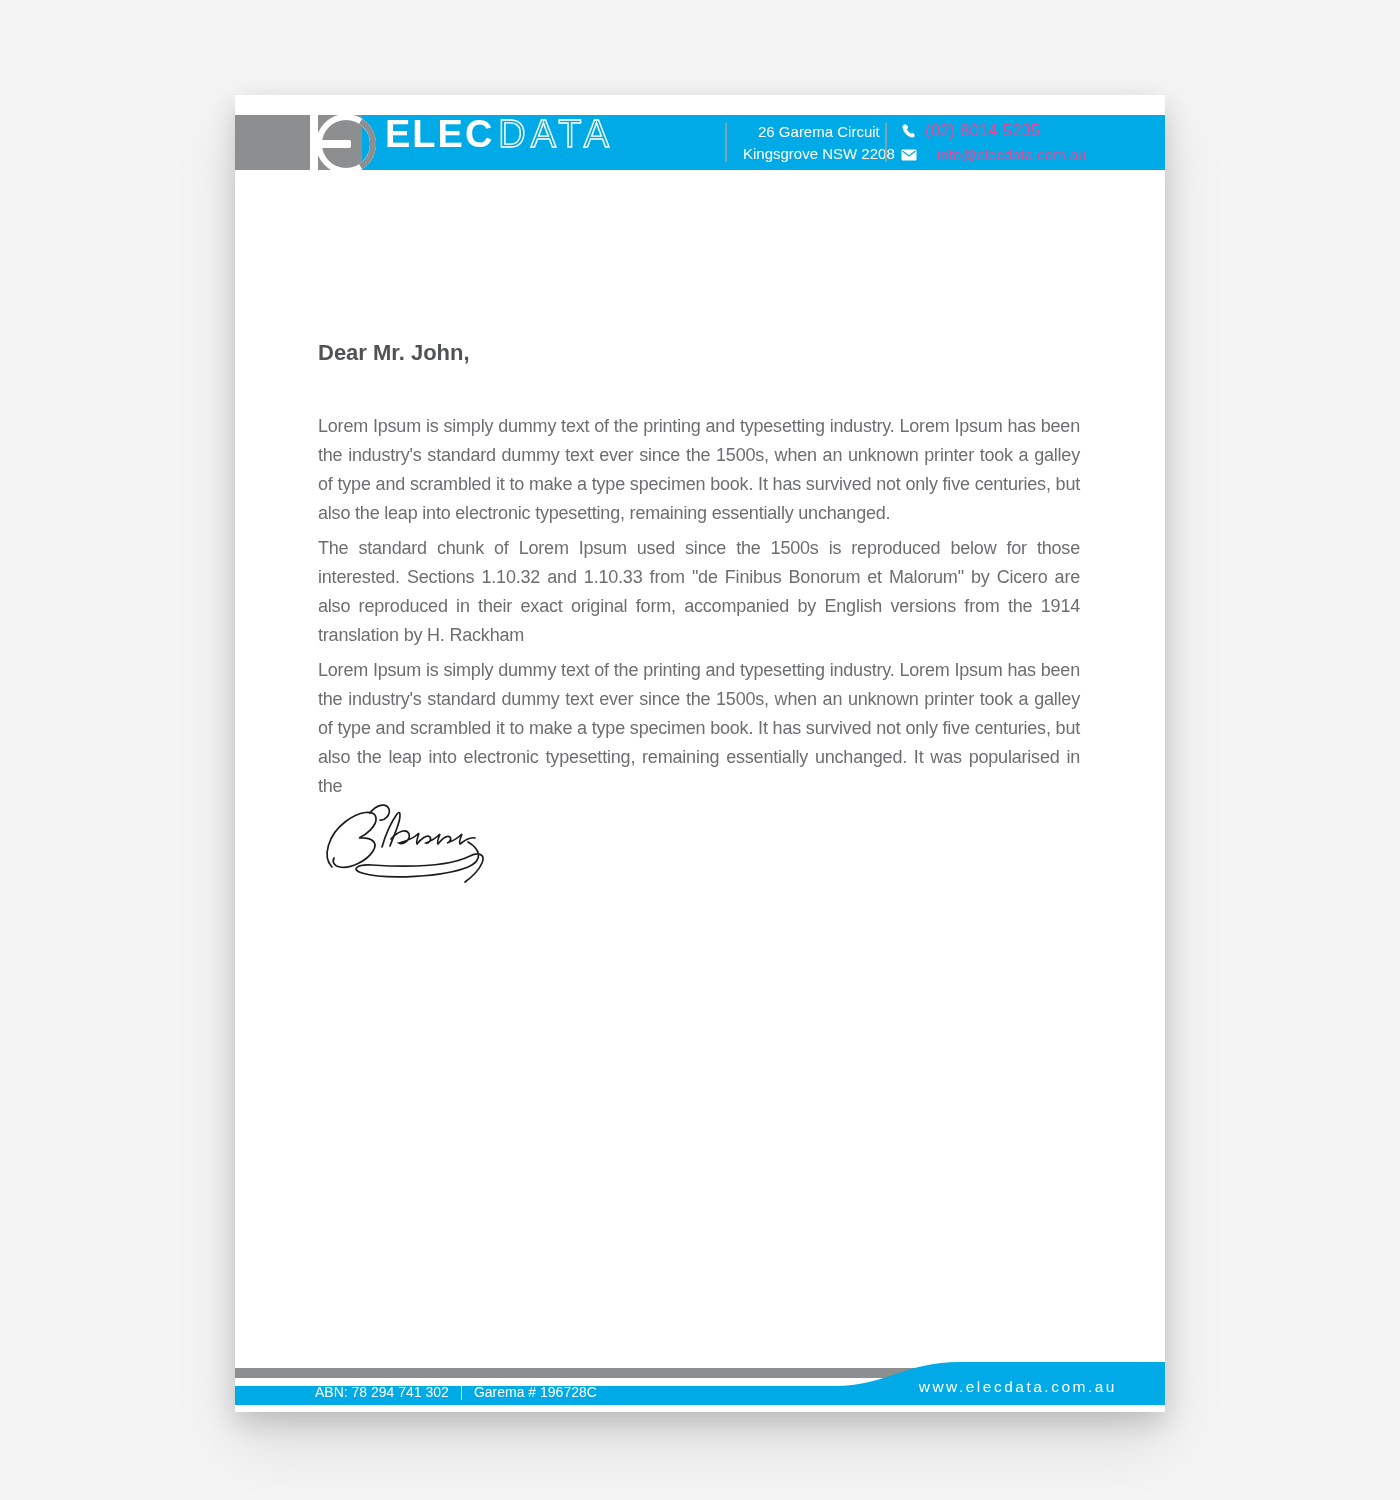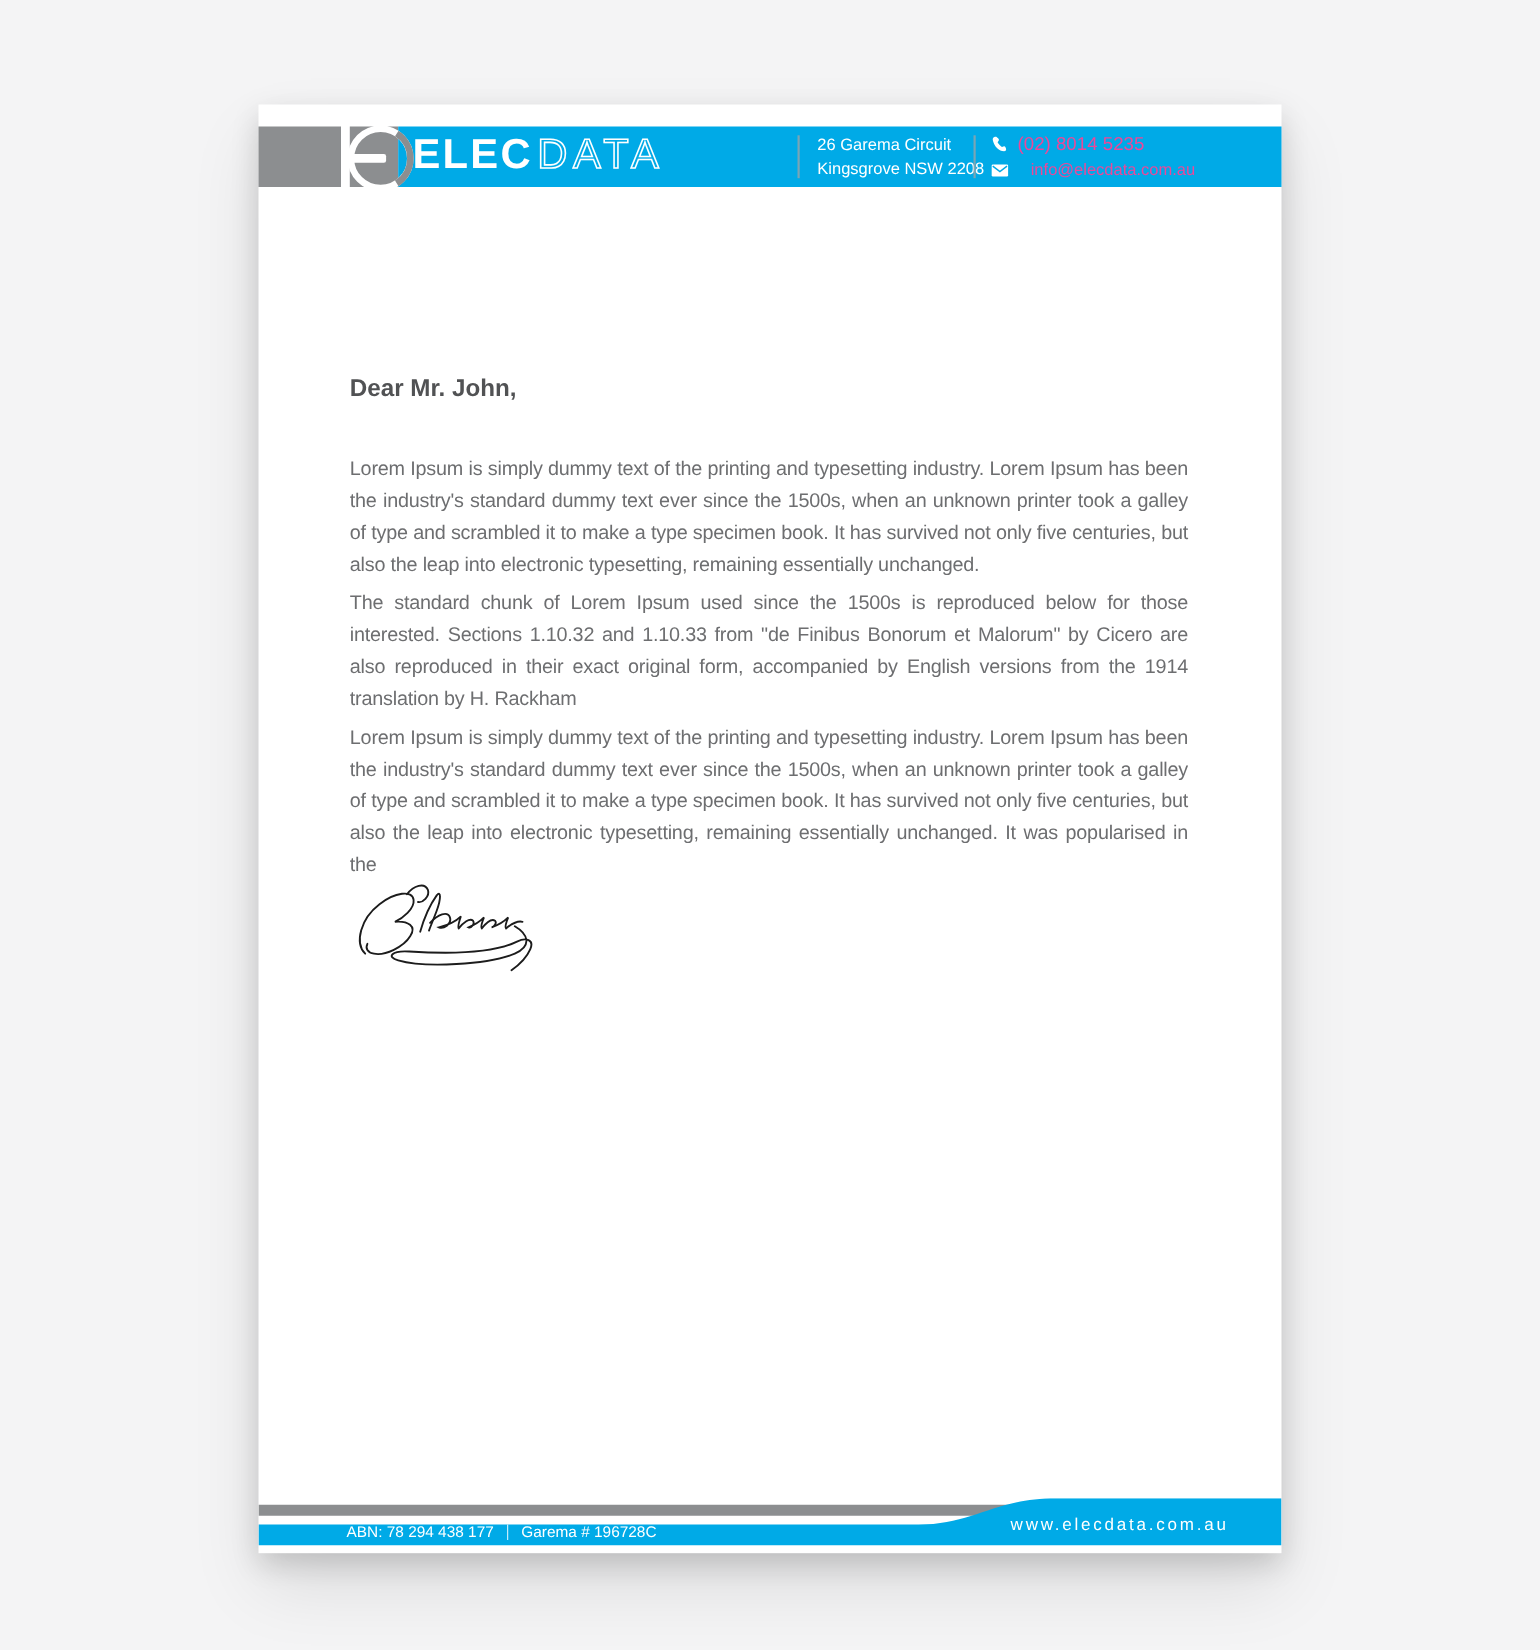--- a/index.html
+++ b/index.html
@@ -22,32 +22,32 @@
     box-shadow:0 10px 25px rgba(0,0,0,0.16), 0 30px 60px rgba(0,0,0,0.10);
   }
 
   
   .header-bar{position:absolute;left:0;top:20px;width:930px;height:55px;}
   .hdr-gray-1{position:absolute;left:0;top:0;width:75px;height:55px;background:var(--gray);}
   .hdr-gray-2{position:absolute;left:83px;top:0;width:44px;height:55px;background:var(--gray);}
   .hdr-blue{position:absolute;left:127px;top:0;width:803px;height:55px;background:var(--blue);}
   .logo-mark{position:absolute;left:74px;top:-6px;width:74px;height:70px;}
   .brand{
-    position:absolute;left:140px;top:0;height:45px;display:flex;align-items:flex-end;
+    position:absolute;left:150px;top:0;height:45px;display:flex;align-items:flex-start;
     color:#fff;font-size:38px;line-height:38px;white-space:nowrap;
   }
   .brand .bold{font-weight:700;letter-spacing:2px;}
   .brand .outline{
     font-weight:400;letter-spacing:5px;margin-left:4px;
     color:transparent;-webkit-text-stroke:1.4px #ffffff;
   }
   .hdr-sep{position:absolute;top:8px;width:2px;height:39px;background:#8fa4ab;opacity:.85;}
   .hdr-address{
     position:absolute;left:508px;top:0;height:55px;display:flex;flex-direction:column;
-    justify-content:center;gap:6px;color:#fff;font-size:15px;line-height:16px;
+    justify-content:center;gap:6px;color:#fff;font-size:15px;line-height:16px;text-align:center;
   }
   .hdr-contact{
     position:absolute;left:666px;top:0;height:55px;display:flex;flex-direction:column;
     justify-content:center;gap:5px;color:#ec4899;
   }
   .contact-row{display:flex;align-items:center;height:19px;}
   .contact-row .icon{width:24px;display:flex;align-items:center;}
   .phone-text{font-size:17px;}
   .email-text{font-size:15px;margin-left:12px;}
 
@@ -146,19 +146,19 @@
       <path d="M148,49 C160,56 164,67 148,74 C124,84 66,87 42,80 C31,77 36,71 52,72 C98,75 132,72 150,63 C158,59 166,61 162,70 C159,77 152,84 145,89"></path>
     </g>
   </svg>
 
   <svg class="footer-art" viewBox="0 0 930 43" preserveAspectRatio="none" aria-hidden="true">
     <polygon points="0,6 694,6 652,16 0,16" fill="#8C8E90"></polygon>
     <path d="M0,24 L600,24 C650,24 670,0 725,0 L930,0 L930,43 L0,43 Z" fill="#00AAE7"></path>
   </svg>
 
   <div class="footer-abn">
-    <span>ABN: 78 294 438 177</span>
+    <span>ABN: 78 294 741 302</span>
     <span class="abn-divider"></span>
     <span>Garema # 196728C</span>
   </div>
   <div class="footer-site">www.elecdata.com.au</div>
 
 </div>
 
 </body></html>

